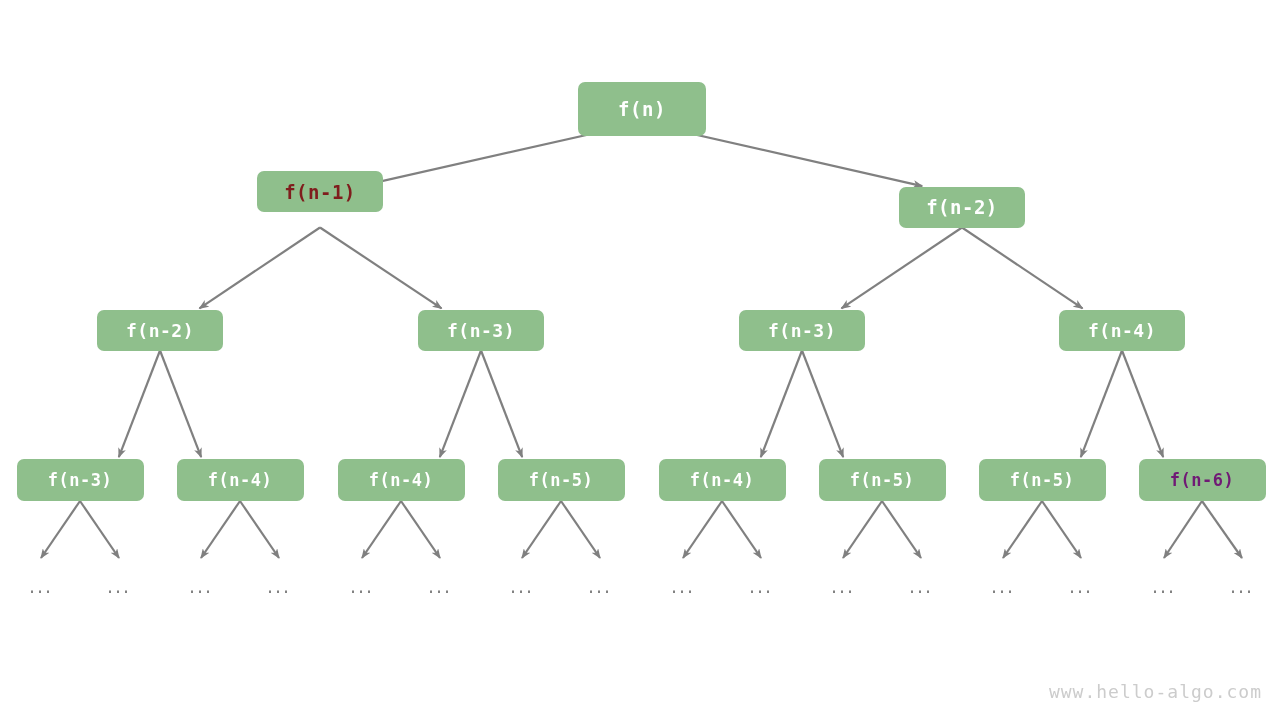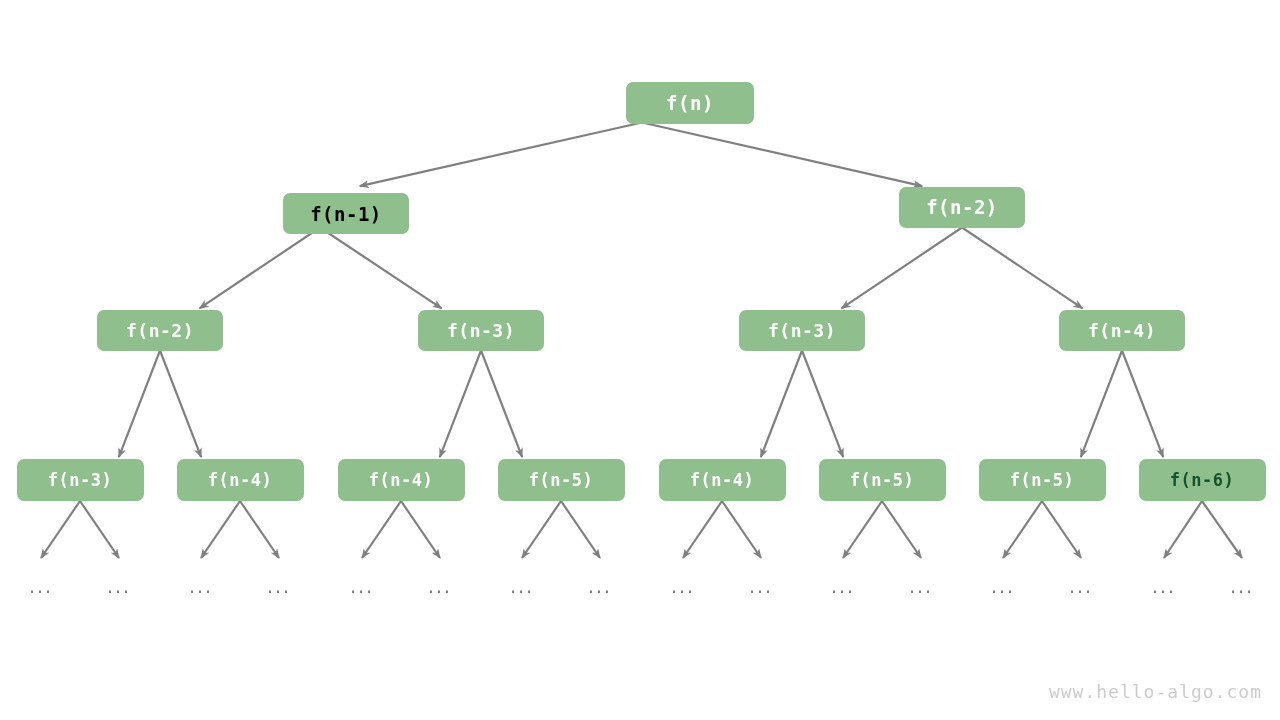--- a/index.html
+++ b/index.html
@@ -105,35 +105,35 @@
         <line x1="882" y1="501" x2="843" y2="558" stroke="#808080" stroke-width="2.2" marker-end="url(#arrowhead)"></line>
         <line x1="882" y1="501" x2="921" y2="558" stroke="#808080" stroke-width="2.2" marker-end="url(#arrowhead)"></line>
         <line x1="1042" y1="501" x2="1003" y2="558" stroke="#808080" stroke-width="2.2" marker-end="url(#arrowhead)"></line>
         <line x1="1042" y1="501" x2="1081" y2="558" stroke="#808080" stroke-width="2.2" marker-end="url(#arrowhead)"></line>
         <line x1="1202" y1="501" x2="1164" y2="558" stroke="#808080" stroke-width="2.2" marker-end="url(#arrowhead)"></line>
         <line x1="1202" y1="501" x2="1242" y2="558" stroke="#808080" stroke-width="2.2" marker-end="url(#arrowhead)"></line>
       </g>
   </svg>
 
   <div id="nodes-group">
-      <div class="node node-l0" style="left: 578px; top: 81.5px; width: 128px; height: 42px; background: rgb(143, 191, 140); color: rgb(255, 255, 255); margin-left: 48px;">f(n)</div>
-      <div class="node node-l1" style="left: 257px; top: 193px; width: 126px; height: 41px; background: rgb(143, 191, 140); color: #000000; margin-left: 26px;">f(n-1)</div>
+      <div class="node node-l0" style="left: 578px; top: 81.5px; width: 128px; height: 54px; background: rgb(143, 191, 140); color: rgb(255, 255, 255);">f(n)</div>
+      <div class="node node-l1" style="left: 257px; top: 171px; width: 126px; height: 41px; background: rgb(143, 191, 140); color: #7f1d1d;">f(n-1)</div>
       <div class="node node-l1" style="left: 899px; top: 186.5px; width: 126px; height: 41px; background: rgb(143, 191, 140); color: rgb(255, 255, 255);">f(n-2)</div>
       <div class="node node-l2" style="left: 97px; top: 309.5px; width: 126px; height: 41px; background: rgb(143, 191, 140); color: rgb(255, 255, 255);">f(n-2)</div>
       <div class="node node-l2" style="left: 418px; top: 309.5px; width: 126px; height: 41px; background: rgb(143, 191, 140); color: rgb(255, 255, 255);">f(n-3)</div>
       <div class="node node-l2" style="left: 739px; top: 309.5px; width: 126px; height: 41px; background: rgb(143, 191, 140); color: rgb(255, 255, 255);">f(n-3)</div>
       <div class="node node-l2" style="left: 1059px; top: 309.5px; width: 126px; height: 41px; background: rgb(143, 191, 140); color: rgb(255, 255, 255);">f(n-4)</div>
       <div class="node node-l3" style="left: 16.5px; top: 459px; width: 127px; height: 42px; background: rgb(143, 191, 140); color: rgb(255, 255, 255);">f(n-3)</div>
       <div class="node node-l3" style="left: 176.5px; top: 459px; width: 127px; height: 42px; background: rgb(143, 191, 140); color: rgb(255, 255, 255);">f(n-4)</div>
       <div class="node node-l3" style="left: 337.5px; top: 459px; width: 127px; height: 42px; background: rgb(143, 191, 140); color: rgb(255, 255, 255);">f(n-4)</div>
       <div class="node node-l3" style="left: 497.5px; top: 459px; width: 127px; height: 42px; background: rgb(143, 191, 140); color: rgb(255, 255, 255);">f(n-5)</div>
       <div class="node node-l3" style="left: 658.5px; top: 459px; width: 127px; height: 42px; background: rgb(143, 191, 140); color: rgb(255, 255, 255);">f(n-4)</div>
       <div class="node node-l3" style="left: 818.5px; top: 459px; width: 127px; height: 42px; background: rgb(143, 191, 140); color: rgb(255, 255, 255);">f(n-5)</div>
       <div class="node node-l3" style="left: 978.5px; top: 459px; width: 127px; height: 42px; background: rgb(143, 191, 140); color: rgb(255, 255, 255);">f(n-5)</div>
-      <div class="node node-l3" style="left: 1138.5px; top: 459px; width: 127px; height: 42px; background: rgb(143, 191, 140); color: #14532d;">f(n-6)</div>
+      <div class="node node-l3" style="left: 1138.5px; top: 459px; width: 127px; height: 42px; background: rgb(143, 191, 140); color: #701a75;">f(n-6)</div>
     </div>
   <div id="ellipses-group">
       <div class="ellipsis" style="left: 26px; top: 577px; width: 30px; text-align: center; color: rgb(128, 128, 128);">...</div>
       <div class="ellipsis" style="left: 104px; top: 577px; width: 30px; text-align: center; color: rgb(128, 128, 128);">...</div>
       <div class="ellipsis" style="left: 186px; top: 577px; width: 30px; text-align: center; color: rgb(128, 128, 128);">...</div>
       <div class="ellipsis" style="left: 264px; top: 577px; width: 30px; text-align: center; color: rgb(128, 128, 128);">...</div>
       <div class="ellipsis" style="left: 347px; top: 577px; width: 30px; text-align: center; color: rgb(128, 128, 128);">...</div>
       <div class="ellipsis" style="left: 425px; top: 577px; width: 30px; text-align: center; color: rgb(128, 128, 128);">...</div>
       <div class="ellipsis" style="left: 507px; top: 577px; width: 30px; text-align: center; color: rgb(128, 128, 128);">...</div>
       <div class="ellipsis" style="left: 585px; top: 577px; width: 30px; text-align: center; color: rgb(128, 128, 128);">...</div>

